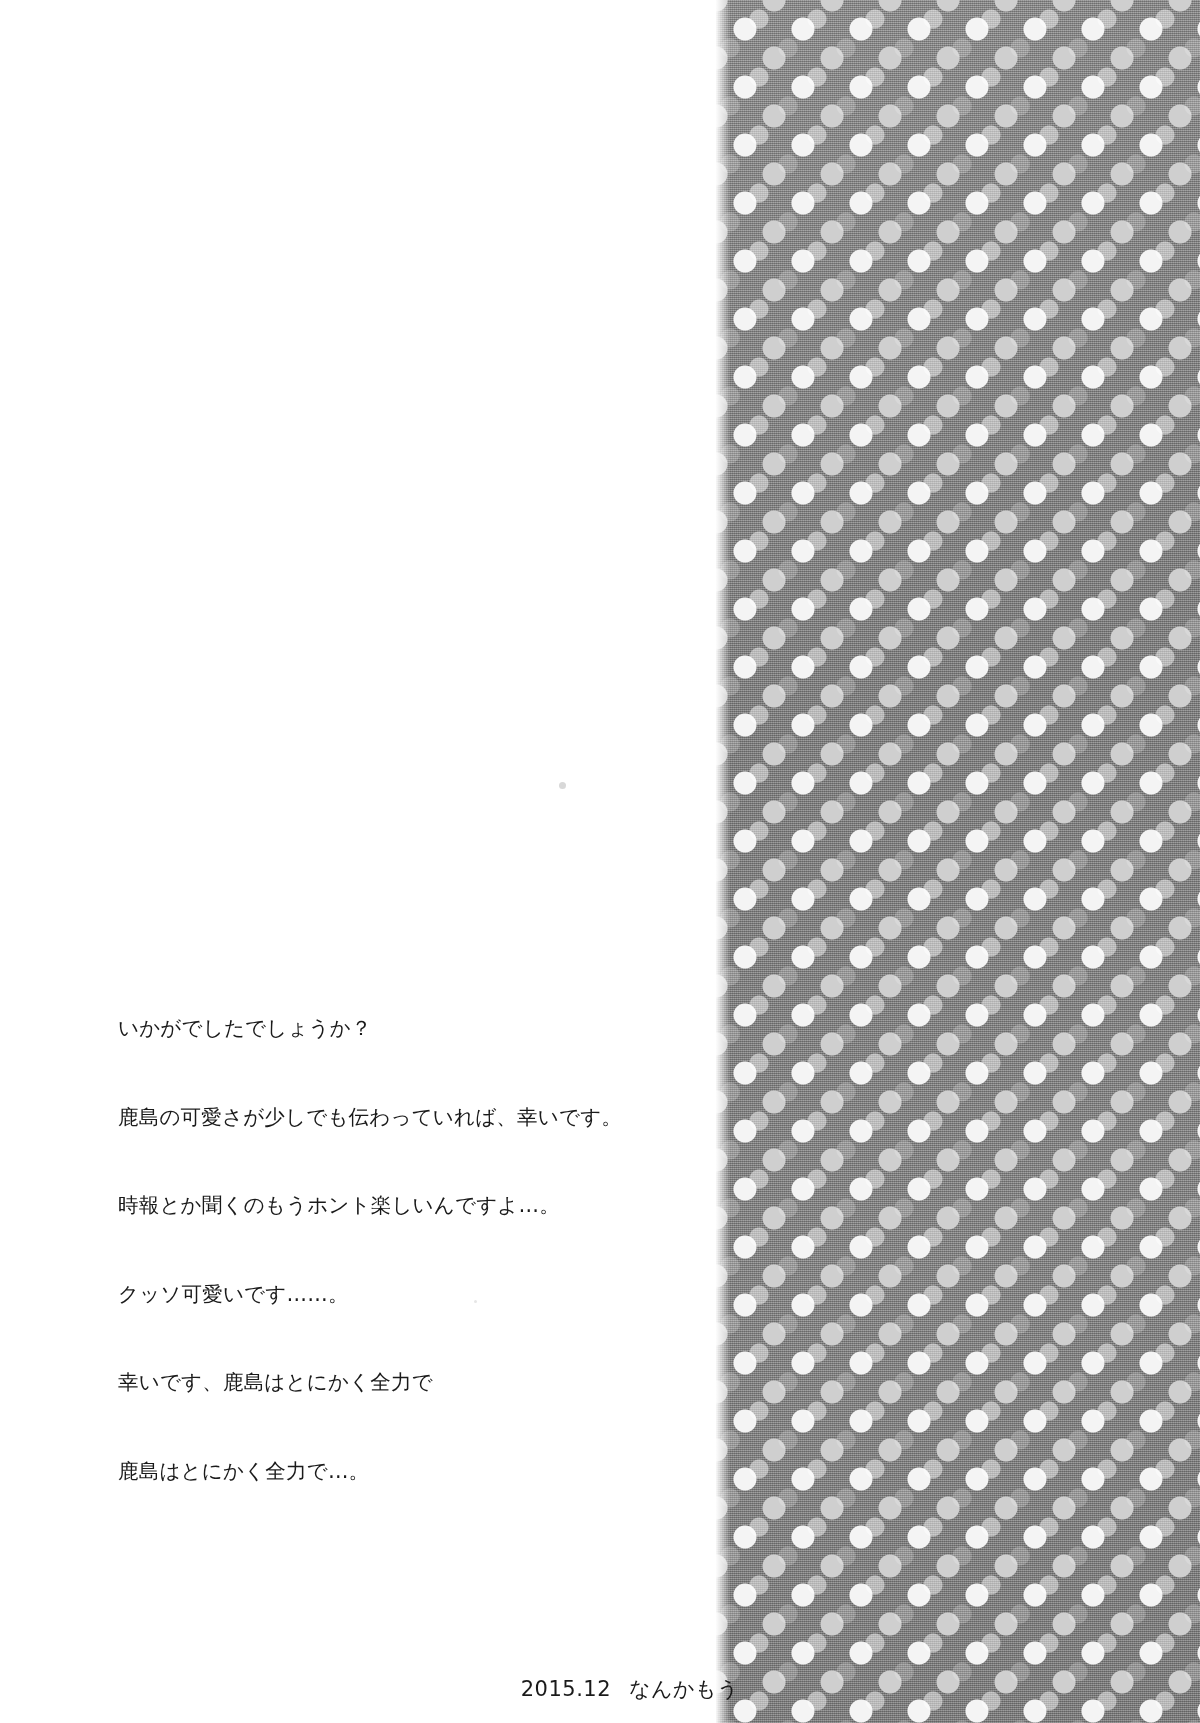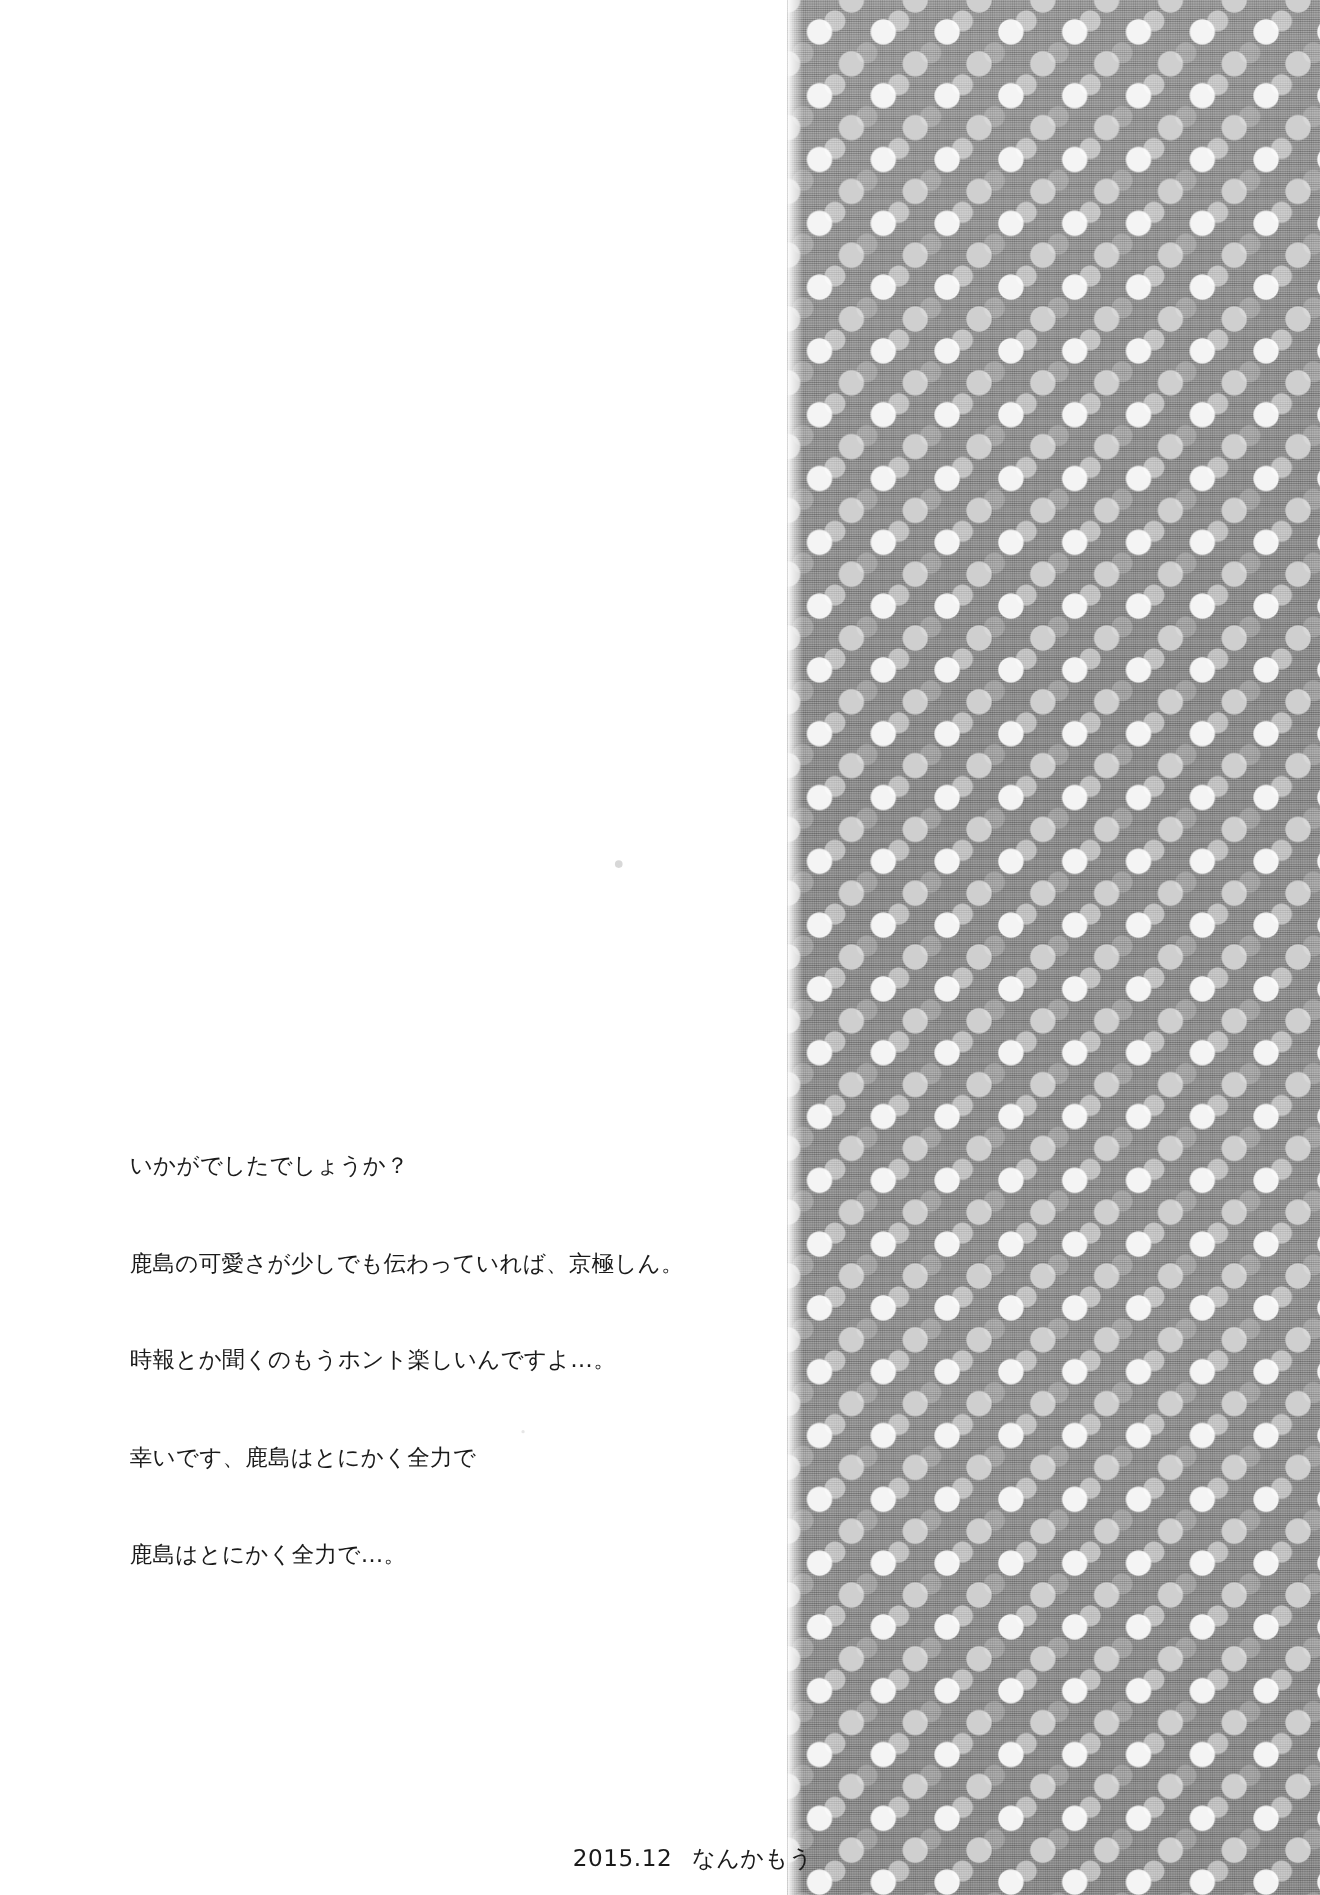--- a/index.html
+++ b/index.html
@@ -64,21 +64,21 @@
     left: 0;
     width: 14px;
     height: 100%;
     background: linear-gradient(90deg, rgba(255,255,255,0.95) 0%, rgba(255,255,255,0.0) 100%);
   }
 
   
   .afterword {
     position: absolute;
     left: 118px;
-    top: 986px;
+    top: 955px;
     width: 520px;
     color: #1a1a1a;
   }
   .para {
     font-size: 20.5px;
     line-height: 29.5px;
     letter-spacing: 0.2px;
     white-space: pre;
     margin: 0 0 0 0;
   }
@@ -116,22 +116,23 @@
     <div class="dot-band-edge"></div>
   </div>
 
   <div class="speck speck-a"></div>
   <div class="speck speck-b"></div>
 
   <div class="afterword">
 
     <p class="para">
       <span class="line">いかがでしたでしょうか？</span>
-      <span class="line">鹿島の可愛さが少しでも伝わっていれば、京極しん。</span>
+      <span class="line">鹿島の可愛さが少しでも伝わっていれば、幸いです。</span>
       <span class="line">時報とか聞くのもうホント楽しいんですよ…。</span>
+      <span class="line">クッソ可愛いです……。</span>
       <span class="line">幸いです、鹿島はとにかく全力で</span>
       <span class="line">鹿島はとにかく全力で…。</span>
     </p>
 
   </div>
 
   <div class="signature">
     <span class="sig-date">2015.12</span><span>なんかもう</span>
   </div>
 

